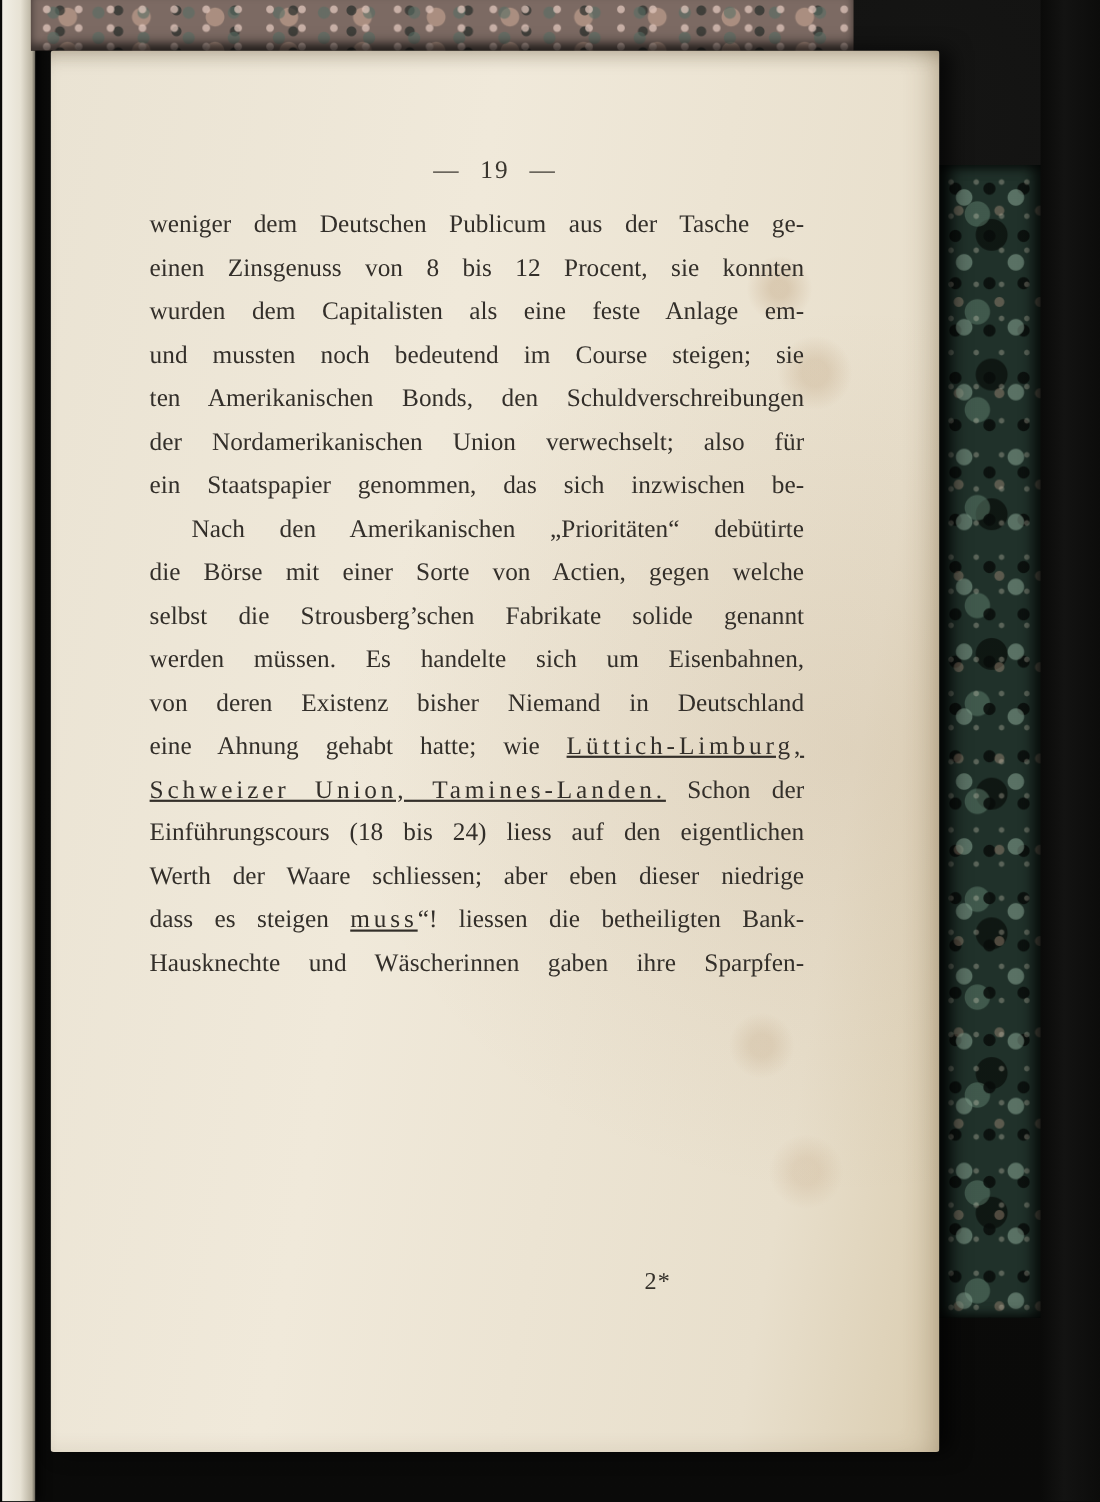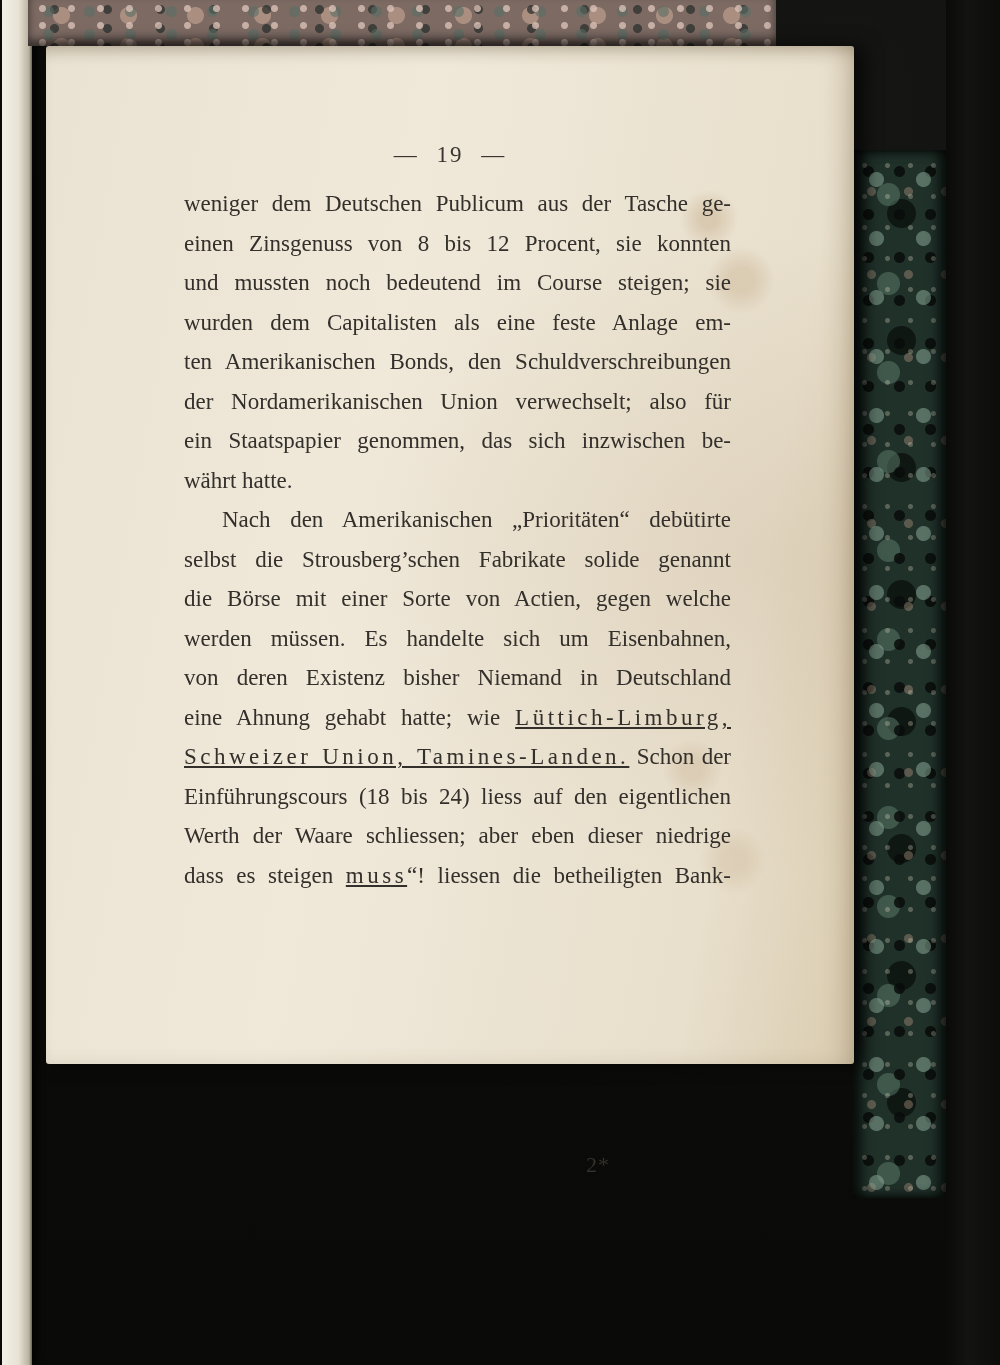--- a/index.html
+++ b/index.html
@@ -42,21 +42,21 @@
     background-size:23px 31px,47px 59px,37px 83px,31px 43px,71px 89px,97px 127px;
     box-shadow:inset 8px 0 12px rgba(0,0,0,.75), inset -8px 0 12px rgba(0,0,0,.75);
   }
   
   .spine{
     position:absolute;right:0;top:0;width:54px;height:1365px;
     background:linear-gradient(90deg,#0a0a09,#131312 40%,#0c0c0b);
   }
   
   .page{
-    position:absolute;left:46px;top:46px;width:808px;height:1018px;
+    position:absolute;left:46px;top:46px;width:808px;height:1274px;
     border-radius:3px;
     background:
       radial-gradient(circle at 82% 17%, rgba(150,104,52,.20) 0 8px, transparent 30px),
       radial-gradient(circle at 86% 23%, rgba(150,104,52,.16) 0 12px, transparent 34px),
       radial-gradient(circle at 80% 71%, rgba(150,104,52,.13) 0 10px, transparent 30px),
       radial-gradient(circle at 85% 80%, rgba(160,110,60,.12) 0 12px, transparent 34px),
       radial-gradient(ellipse at 90% 50%, rgba(140,100,55,.10), transparent 45%),
       linear-gradient(100deg,#eae3d3 0%,#f0e9da 40%,#e8dfcc 82%,#dccfb4 97%);
     box-shadow:
       10px 0 18px rgba(0,0,0,.65),
@@ -64,21 +64,21 @@
       inset 0 14px 18px -12px rgba(70,55,30,.35);
   }
   .page-number{
     margin-top:96px;text-align:center;
     font-size:23px;color:#3a362f;letter-spacing:2px;word-spacing:10px;
   }
   .text-block{
     margin-top:16px;padding:0 123px 0 90px;
     font-size:23px;line-height:39.5px;color:#332f2a;
   }
-  .line{text-align:justify;margin-left:48px;}
+  .line{text-align:justify;}
   .line.j{text-align-last:justify;}
   .line.indent{text-indent:38px;}
   .sperr{letter-spacing:3.5px;text-decoration:underline;}
   .signature{
     position:absolute;left:540px;top:1106px;
     font-size:22px;color:#35312b;letter-spacing:1px;
   }
 </style>
 </head>
 <body>
@@ -87,32 +87,32 @@
   <div class="left-edge"></div>
   <div class="top-marble"></div>
   <div class="right-marble"></div>
   <div class="spine"></div>
 
   <div class="page">
     <div class="page-number">— 19 —</div>
     <div class="text-block" id="text-block">
         <div class="line j"><span>weniger dem Deutschen Publicum aus der Tasche ge-</span></div>
         <div class="line j"><span>einen Zinsgenuss von 8 bis 12 Procent, sie konnten</span></div>
+        <div class="line j"><span>wurden dem Capitalisten als eine feste Anlage em-</span></div>
         <div class="line j"><span>und mussten noch bedeutend im Course steigen; sie</span></div>
-        <div class="line j"><span>wurden dem Capitalisten als eine feste Anlage em-</span></div>
         <div class="line j"><span>ten Amerikanischen Bonds, den Schuldverschreibungen</span></div>
         <div class="line j"><span>der Nordamerikanischen Union verwechselt; also für</span></div>
         <div class="line j"><span>ein Staatspapier genommen, das sich inzwischen be-</span></div>
-        <div class="line"><span>währt hatte.</span></div>
         <div class="line j indent"><span>Nach den Amerikanischen „Prioritäten“ debütirte</span></div>
+        <div class="line j"><span>die Börse mit einer Sorte von Actien, gegen welche</span></div>
         <div class="line j"><span>selbst die Strousberg’schen Fabrikate solide genannt</span></div>
-        <div class="line j"><span>die Börse mit einer Sorte von Actien, gegen welche</span></div>
         <div class="line j"><span>werden müssen. Es handelte sich um Eisenbahnen,</span></div>
         <div class="line j"><span>von deren Existenz bisher Niemand in Deutschland</span></div>
         <div class="line j"><span>eine Ahnung gehabt hatte; wie </span><span class="sperr">Lüttich-Limburg,</span></div>
         <div class="line j"><span class="sperr">Schweizer Union, Tamines-Landen.</span><span> Schon der</span></div>
         <div class="line j"><span>Einführungscours (18 bis 24) liess auf den eigentlichen</span></div>
         <div class="line j"><span>Werth der Waare schliessen; aber eben dieser niedrige</span></div>
         <div class="line j"><span>dass es steigen </span><span class="sperr">muss</span><span>“! liessen die betheiligten Bank-</span></div>
+        <div class="line j"><span>Hausknechte und Wäscherinnen gaben ihre Sparpfen-</span></div>
       </div>
     <div class="signature">2*</div>
   </div>
 </div>
 
 </body></html>

